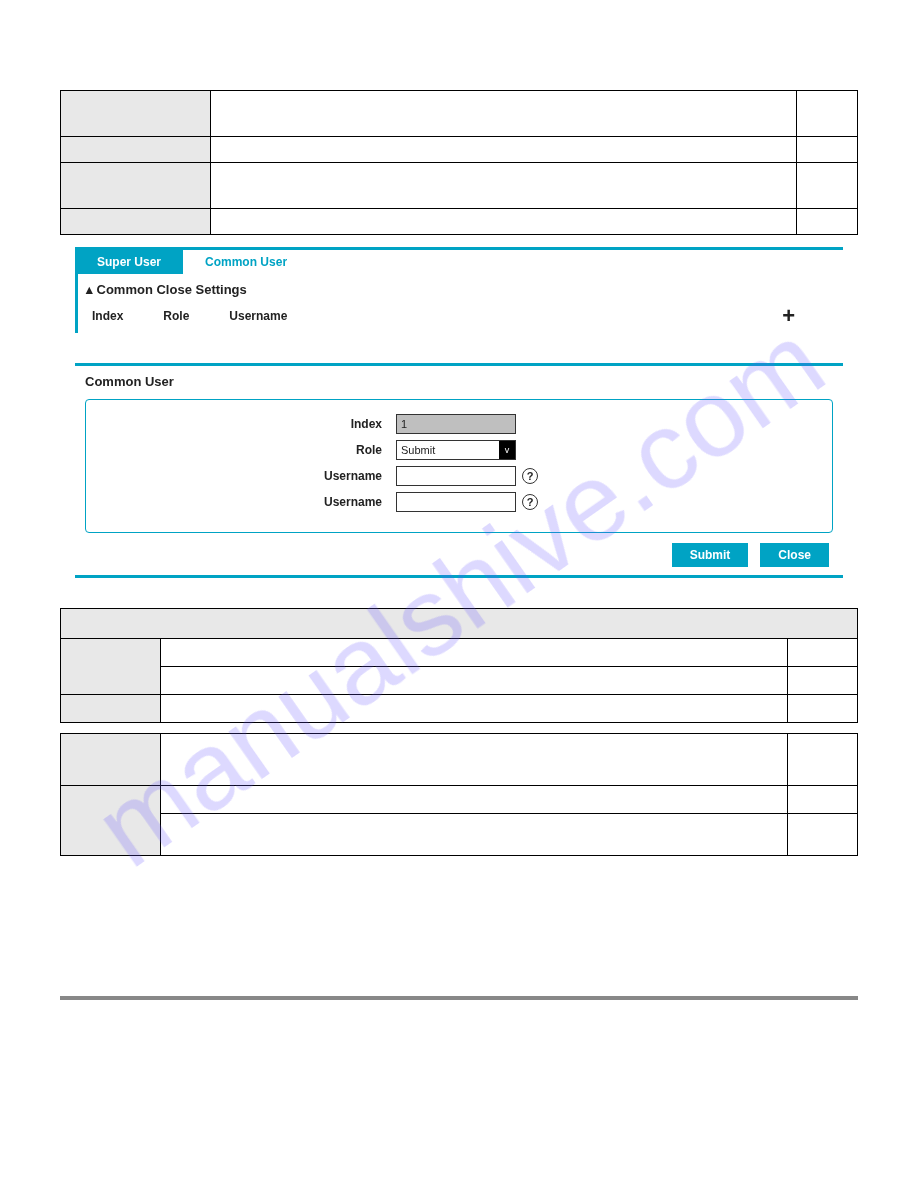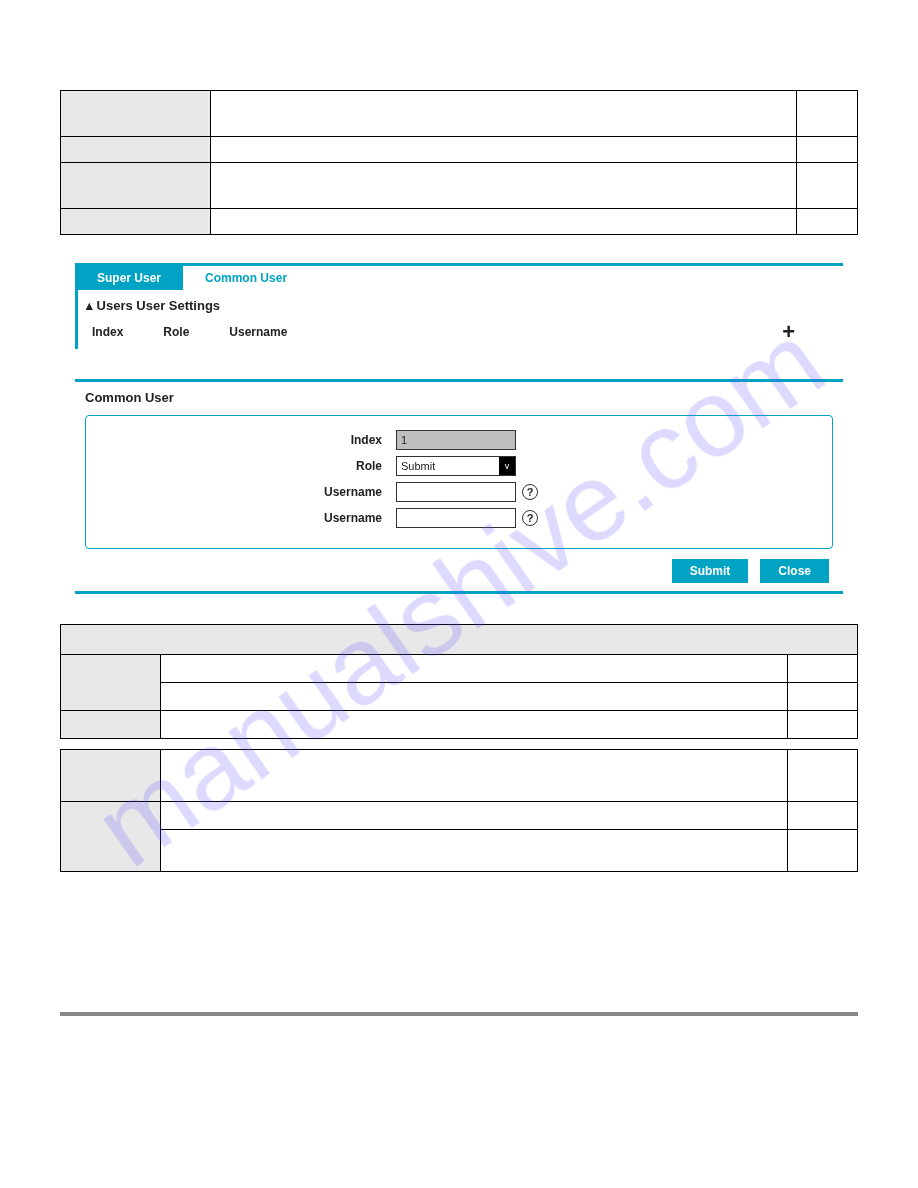--- a/index.html
+++ b/index.html
@@ -6,21 +6,21 @@
 body{font-family:Arial,Helvetica,sans-serif;background:#fff;width:918px;margin:0 auto;padding:0 60px;color:#222;font-size:13px}
 .watermark{position:fixed;left:50%;top:50%;transform:translate(-50%,-50%) rotate(-35deg);font-size:110px;color:rgba(100,80,255,.22);pointer-events:none;z-index:999;white-space:nowrap;font-family:Arial,sans-serif;font-weight:400}
 .empty-top{display:flex;flex-direction:column;margin-top:90px}
 .empty-top .row{display:flex;border:1px solid #000;border-top:0}
 .empty-top .row:first-child{border-top:1px solid #000}
 .empty-top .lab{width:150px;background:#e8e8e8;border-right:1px solid #000}
 .empty-top .mid{flex:1;border-right:1px solid #000}
 .empty-top .end{width:60px}
 .h40{height:45px}.h22{height:25px}
 
-.panel1{margin:28px 15px;border-top:3px solid #00a3c4}
+.panel1{margin:12px 15px;border-top:3px solid #00a3c4}
 .tabs{display:flex}
 .tab{padding:5px 22px;font-size:12px;font-weight:700;cursor:pointer}
 .tab.active{background:#00a3c4;color:#fff}
 .tab.inactive{color:#00a3c4;background:#fff}
 .panel1-body{border-left:3px solid #00a3c4;padding:4px 0 0 6px}
 .sechead{font-weight:700;font-size:13px;padding:4px 2px}
 .sechead .caret{display:inline-block;margin-right:4px}
 .colhdr{display:flex;padding:2px 8px 4px 8px;font-size:12px;font-weight:700;align-items:center}
 .colhdr span{margin-right:40px}
 .plus{margin-left:auto;font-size:22px;font-weight:700}
@@ -73,21 +73,21 @@
       <div class="end h22"></div>
     </div>
 </div>
 
 <div class="panel1">
   <div class="tabs">
     <div class="tab active">Super User</div>
     <div class="tab inactive">Common User</div>
   </div>
   <div class="panel1-body">
-    <div class="sechead"><span class="caret">▴</span><span>Users User Settings</span></div>
+    <div class="sechead"><span class="caret">▴</span><span>Common Close Settings</span></div>
     <div class="colhdr">
       <span>Index</span>
       <span>Role</span>
       <span>Username</span>
       <span class="plus">+</span>
     </div>
   </div>
 </div>
 
 <div class="panel2wrap">

